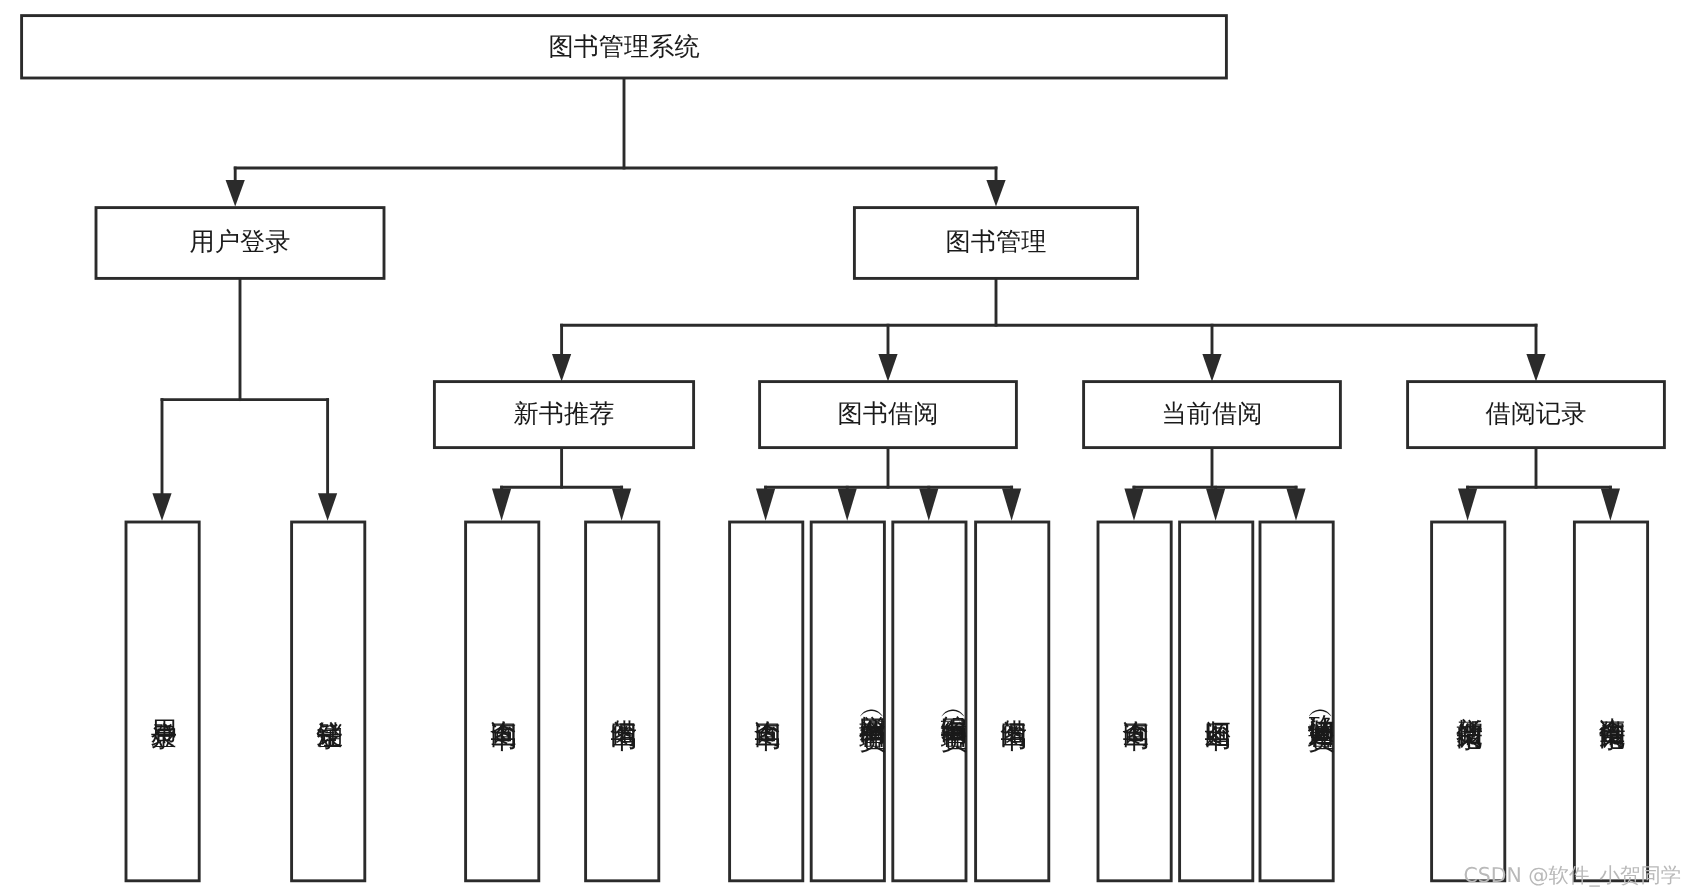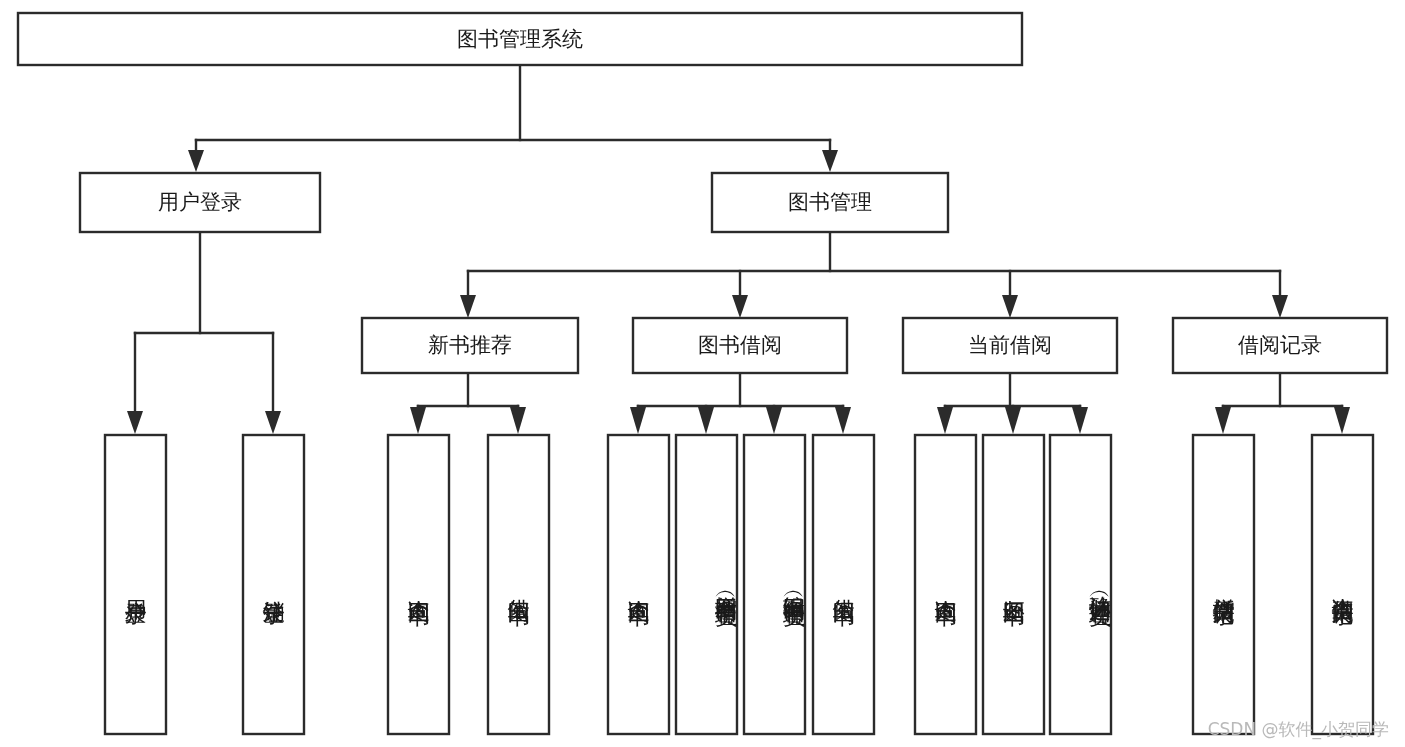--- a/index.html
+++ b/index.html
@@ -56,21 +56,21 @@
     font-family: "DejaVu Sans", "Liberation Sans", sans-serif;
     font-size: 22px;
     line-height: 1.02;
     color: #1a1a1a;
     letter-spacing: 1.5px;
     white-space: nowrap;
     pointer-events: none;
   }
   .watermark {
     position: absolute;
-    right: 16px;
+    right: 4px;
     bottom: 6px;
     font-family: "DejaVu Sans", "Liberation Sans", sans-serif;
     font-size: 17px;
     color: #b9b9b9;
     white-space: nowrap;
   }
 </style>
 </head>
 <body>
 

